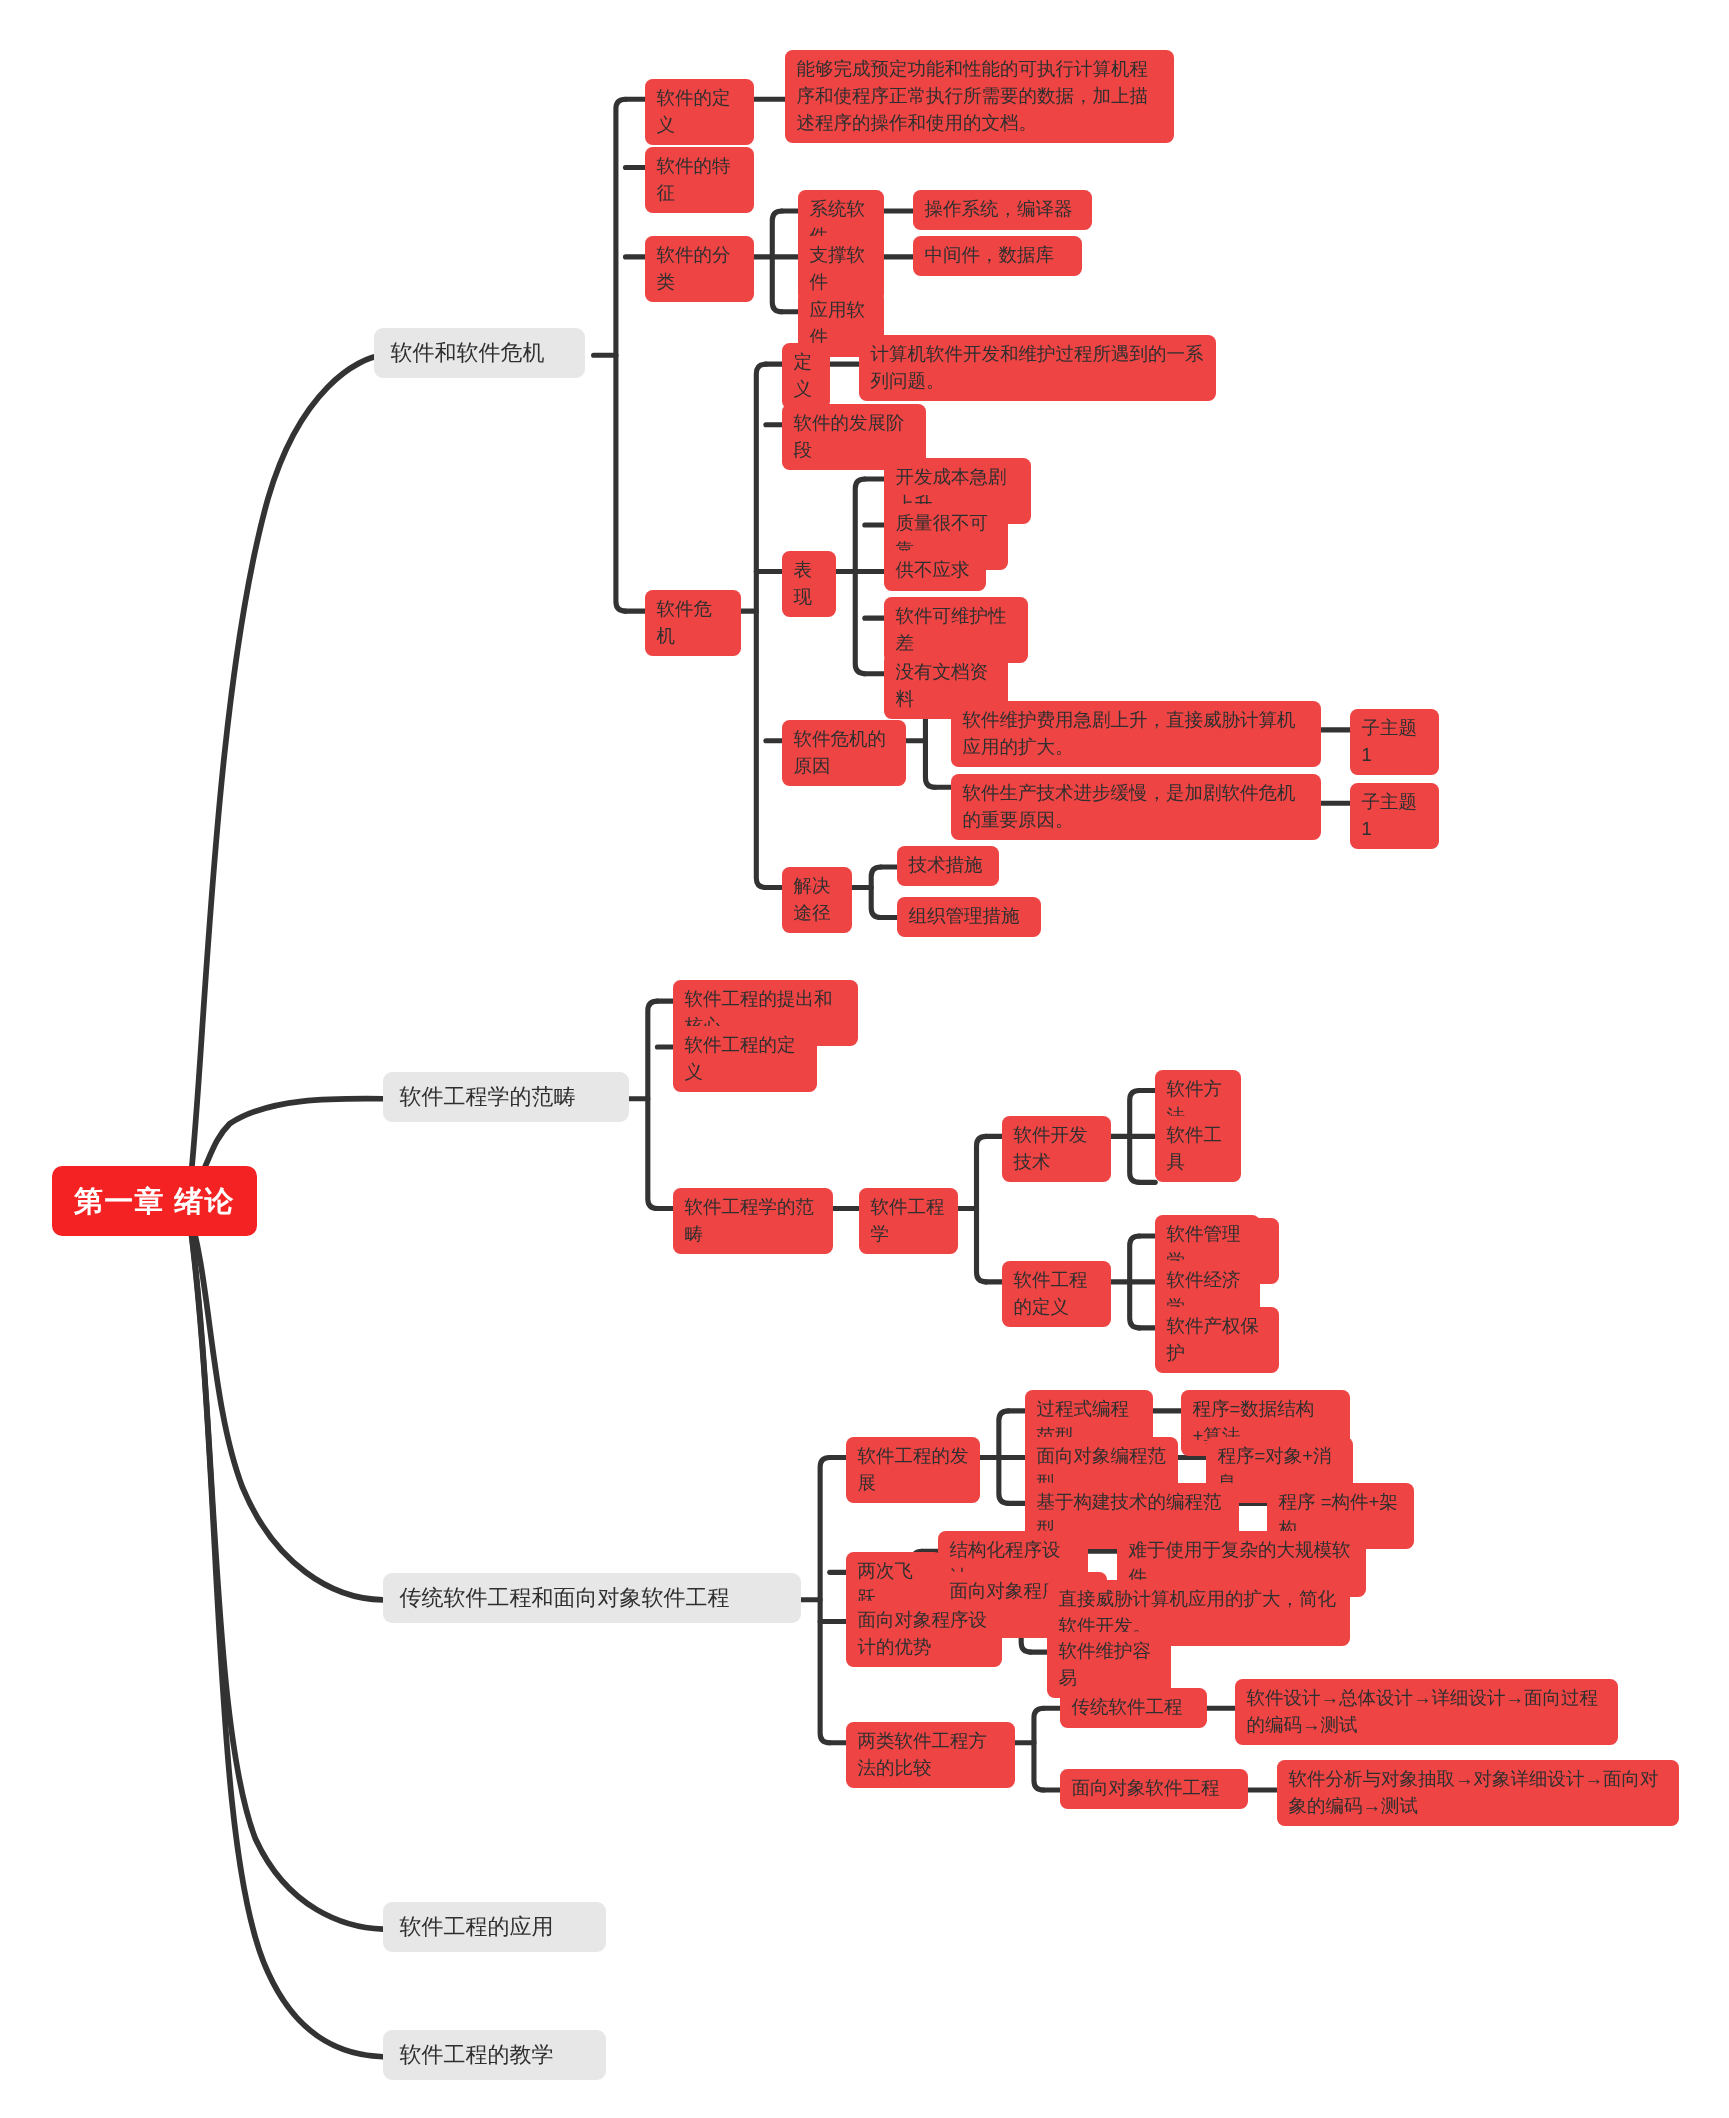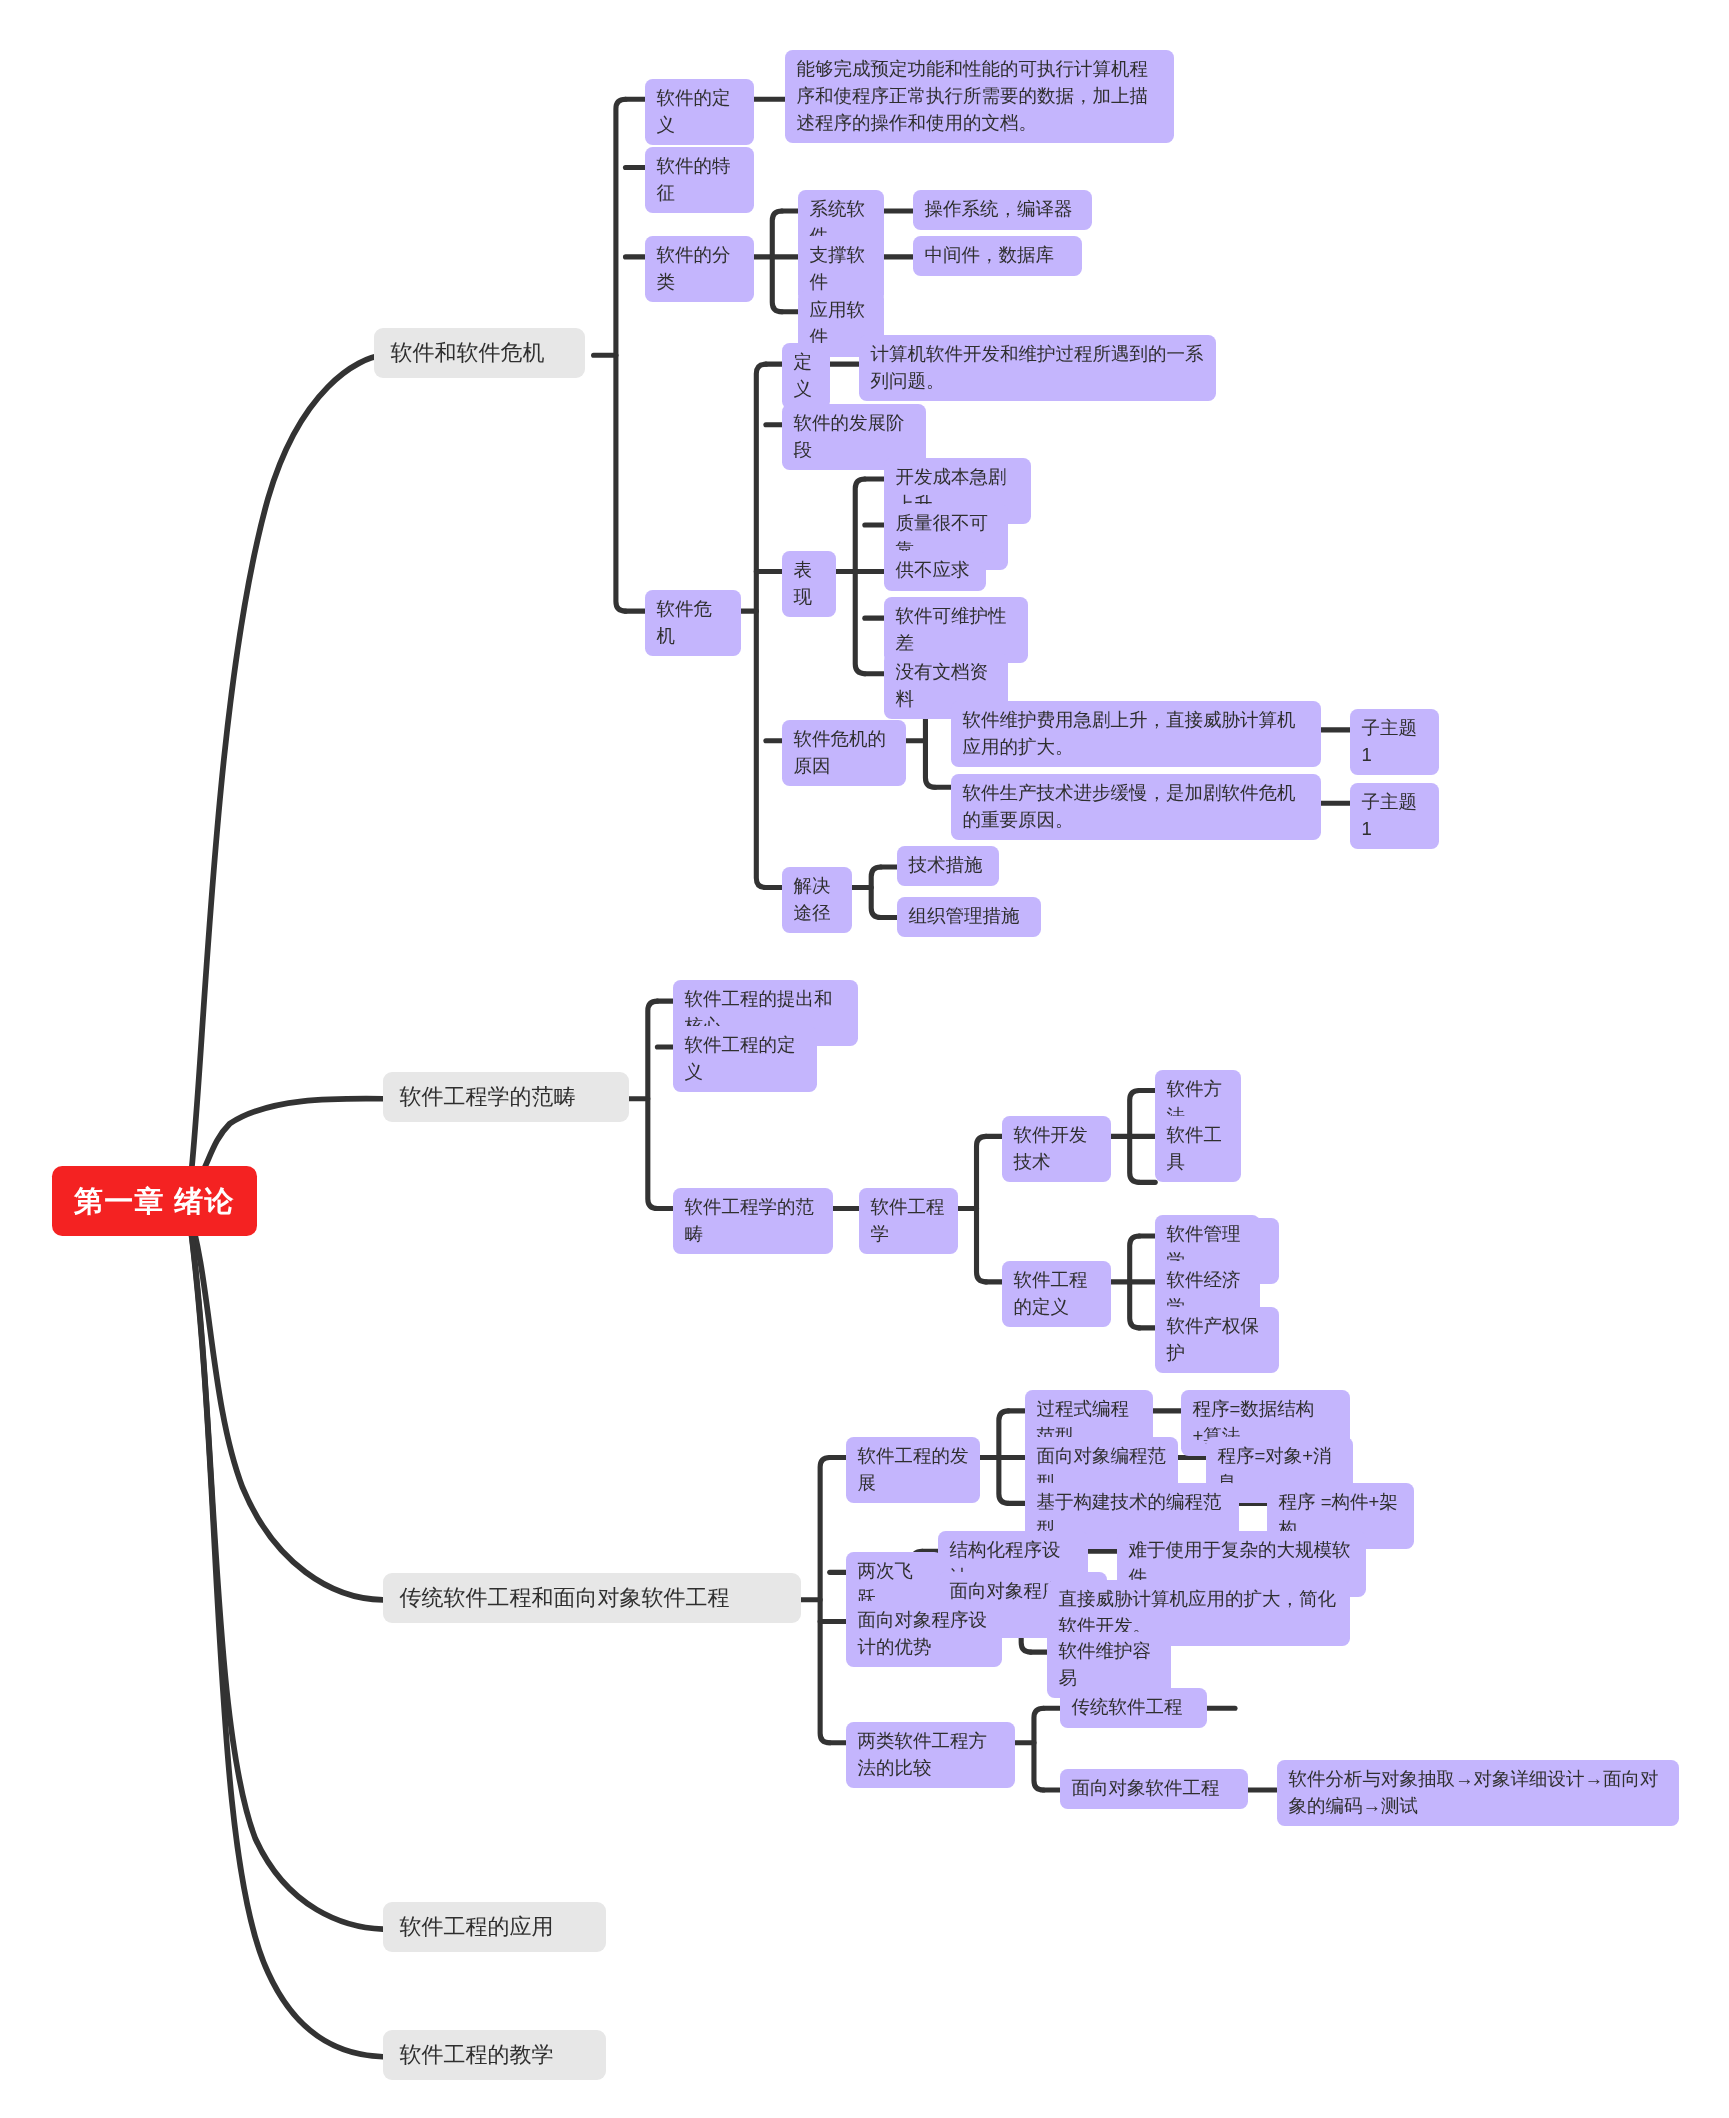--- a/index.html
+++ b/index.html
@@ -1,21 +1,21 @@
 <!DOCTYPE html>
 <html style="font-size:10.2px"><head>
 <meta charset="utf-8">
 <style>
   html,body{margin:0;padding:0;background:#ffffff;}
   body{font-family:"Liberation Sans","DejaVu Sans",sans-serif;}
   #stage{position:relative;width:1729px;height:2119px;background:#fff;overflow:hidden;}
   #wires{position:absolute;left:0;top:0;width:1729px;height:2119px;pointer-events:none;}
   .node{position:absolute;box-sizing:border-box;display:flex;align-items:center;
         border-radius:7.7px;color:#2f2f2f;white-space:pre-wrap;line-height:1.45;}
-  .n-sub{background:#c4b5fd;padding:6.4px 11.5px;font-size:18.5px;}
+  .n-sub{background:#ef4444;padding:6.4px 11.5px;font-size:18.5px;}
   .n-main{background:#e7e7e7;padding:9px 16.6px;font-size:22px;border-radius:9px;}
   .n-root{background:#f42222;color:#ffffff;font-weight:bold;font-size:29px;
           padding:14px 22px;border-radius:10.2px;letter-spacing:1.3px;}
   .badge{position:absolute;background:#ef5060;border-radius:5.1px;color:#fff;
          display:flex;flex-direction:column;align-items:center;justify-content:center;}
   .badge-title{font-size:29px;font-weight:bold;letter-spacing:0.6px;}
   .badge-sub{font-size:18px;margin-top:2.6px;letter-spacing:1.9px;}
 </style>
 </head>
 <body>
@@ -214,20 +214,21 @@
   <div class="node n-sub" style="left:938px; top:1531px; width:150px;">结构化程序设计</div>
   <div class="node n-sub" style="left:1117px; top:1531px; width:249px;">难于使用于复杂的大规模软件</div>
   <div class="node n-sub" style="left:938px; top:1572px; width:169px;">面向对象程序设计</div>
 
   <div class="node n-sub" style="left:846px; top:1601px; width:156px;">面向对象程序设计的优势</div>
   <div class="node n-sub" style="left:1047px; top:1580px; width:303px;">直接威胁计算机应用的扩大，简化软件开发。</div>
   <div class="node n-sub" style="left:1047px; top:1632px; width:124px;">软件维护容易</div>
 
   <div class="node n-sub" style="left:846px; top:1722px; width:169px;">两类软件工程方法的比较</div>
   <div class="node n-sub" style="left:1060px; top:1688px; width:147px;">传统软件工程</div>
+  <div class="node n-sub" style="left:1235px; top:1679px; width:383px;">软件设计→总体设计→详细设计→面向过程的编码→测试</div>
   <div class="node n-sub" style="left:1060px; top:1769px; width:188px;">面向对象软件工程</div>
   <div class="node n-sub" style="left:1277px; top:1760px; width:402px;">软件分析与对象抽取→对象详细设计→面向对象的编码→测试</div>
 
   <div class="node n-main" style="left:383px; top:1902px; width:223px;">软件工程的应用</div>
   <div class="node n-main" style="left:383px; top:2030px; width:223px;">软件工程的教学</div>
 
 
 </div>
 
 

